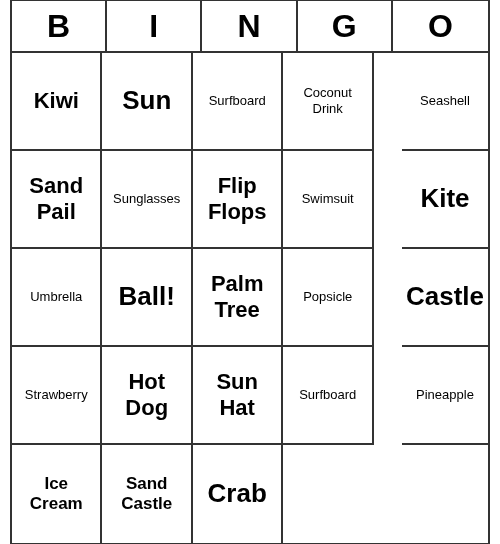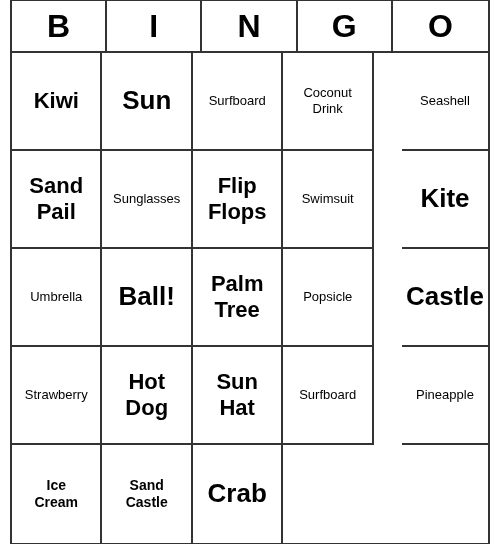--- a/index.html
+++ b/index.html
@@ -60,21 +60,21 @@
       border-bottom: none;
     }
     .cell-text {
       line-height: 1.2;
     }
     .large {
       font-size: 22px;
       font-weight: bold;
     }
     .medium {
-      font-size: 14px;
+      font-size: 17px;
       font-weight: bold;
     }
     .small {
       font-size: 13px;
     }
     .xlarge {
       font-size: 26px;
       font-weight: bold;
     }
   </style>

